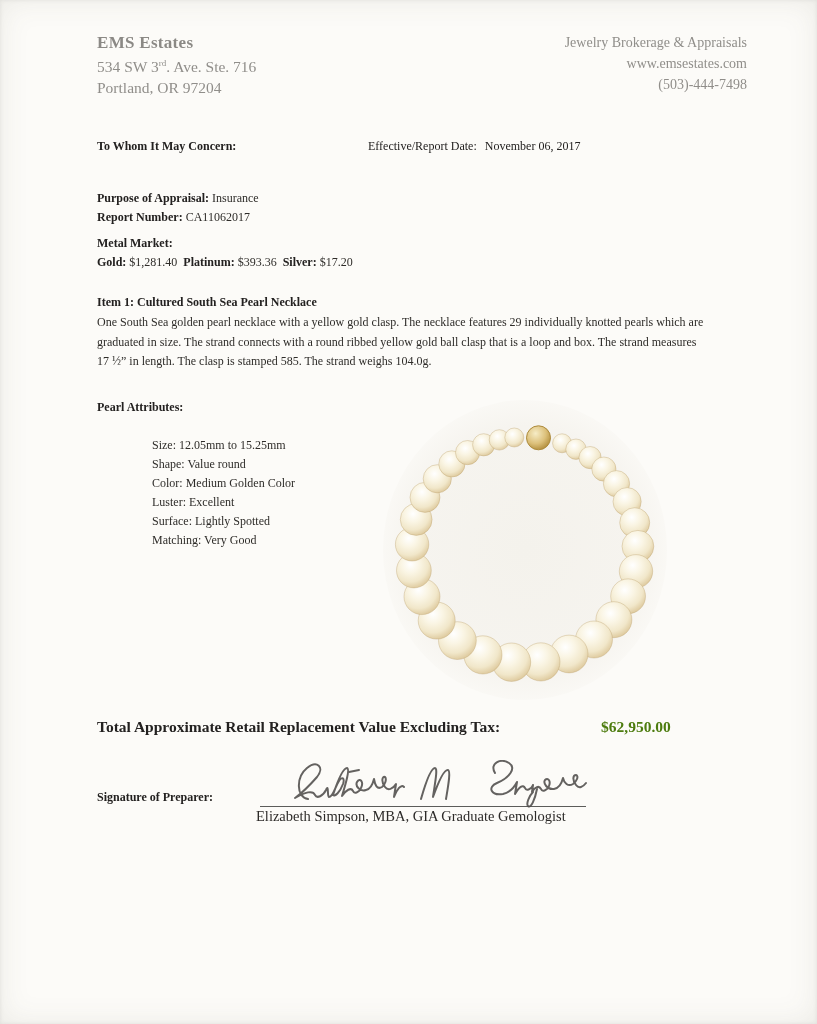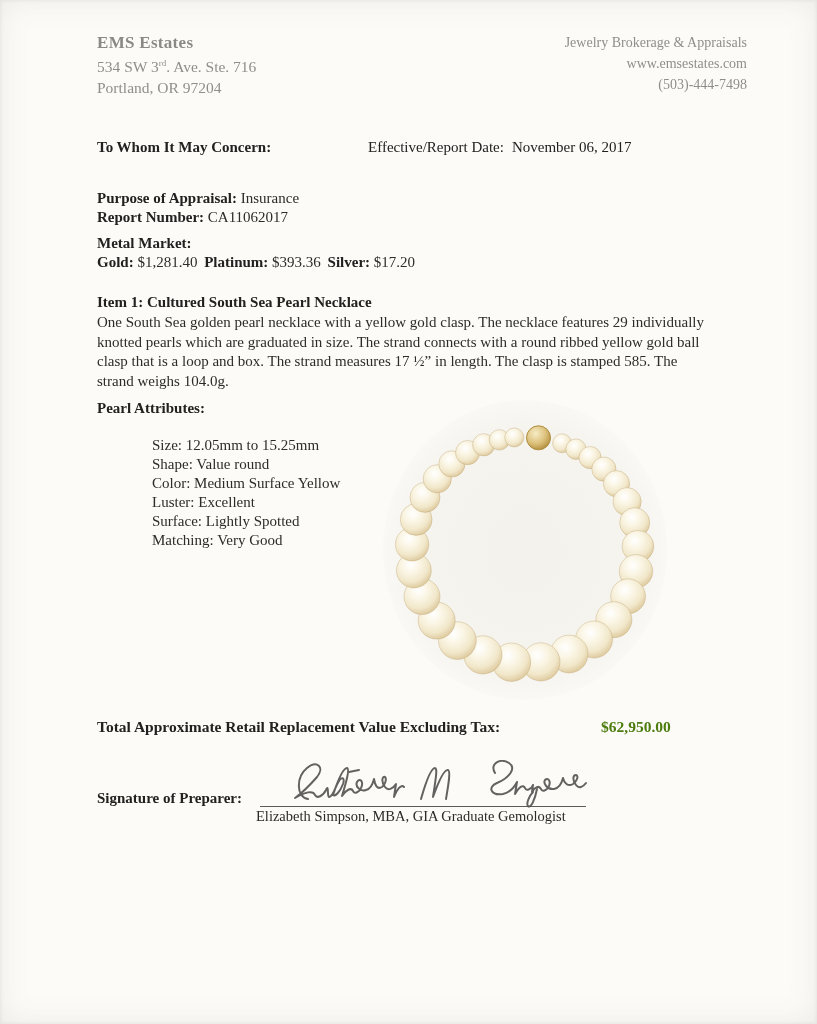--- a/index.html
+++ b/index.html
@@ -19,21 +19,21 @@
     position:absolute;top:32px;left:97px;right:70px;
     display:flex;justify-content:space-between;
     color:#908e8a;
   }
   .lh-left{line-height:21px;font-size:15.5px;}
   .lh-company{font-size:17px;font-weight:700;letter-spacing:.3px;color:#8b8985;}
   .lh-right{text-align:right;line-height:21px;font-size:14px;}
   sup{font-size:9px;}
   
   .b{font-weight:700;color:#232120;}
-  .abs{position:absolute;font-size:15px;}
+  .abs{position:absolute;font-size:12px;}
   .to-whom{top:139px;left:97px;font-weight:700;color:#232120;}
   .report-date{top:139px;left:368px;font-weight:400;color:#232120;}
   .report-date .val{margin-left:8px;}
   .purpose-block{top:189px;left:97px;line-height:18.5px;}
   .metal-block{top:234px;left:97px;line-height:18.5px;}
   .metal-block .pair{margin-right:3px;}
   .item-block{top:293px;left:97px;width:612px;line-height:19.8px;}
   .attr-heading{top:400px;left:97px;font-weight:700;color:#232120;}
   .attr-list{top:436px;left:152px;line-height:19px;}
   
@@ -89,21 +89,21 @@
 
   <div class="abs item-block">
     <div class="b">Item 1: Cultured South Sea Pearl Necklace</div>
     <div>One South Sea golden pearl necklace with a yellow gold clasp.  The necklace features 29 individually knotted pearls which are graduated in size.  The strand connects with a round ribbed yellow gold ball clasp that is a loop and box.  The strand measures 17 ½” in length. The clasp is stamped 585. The strand weighs 104.0g.</div>
   </div>
 
   <div class="abs attr-heading">Pearl Attributes:</div>
   <div class="abs attr-list">
     <div>Size: 12.05mm to 15.25mm</div>
     <div>Shape: Value round</div>
-    <div>Color:  Medium Surface Yellow</div>
+    <div>Color:  Medium Golden Color</div>
     <div>Luster: Excellent</div>
     <div>Surface: Lightly Spotted</div>
     <div>Matching: Very Good</div>
   </div>
 
   <div class="necklace-wrap">
     <svg id="necklace-svg" width="295" height="305" viewBox="0 0 295 305" xmlns="http://www.w3.org/2000/svg">
       <defs>
         <radialGradient id="bgGrad" cx="50%" cy="50%" r="55%">
           <stop offset="0%" stop-color="#f4f2ec"></stop>

